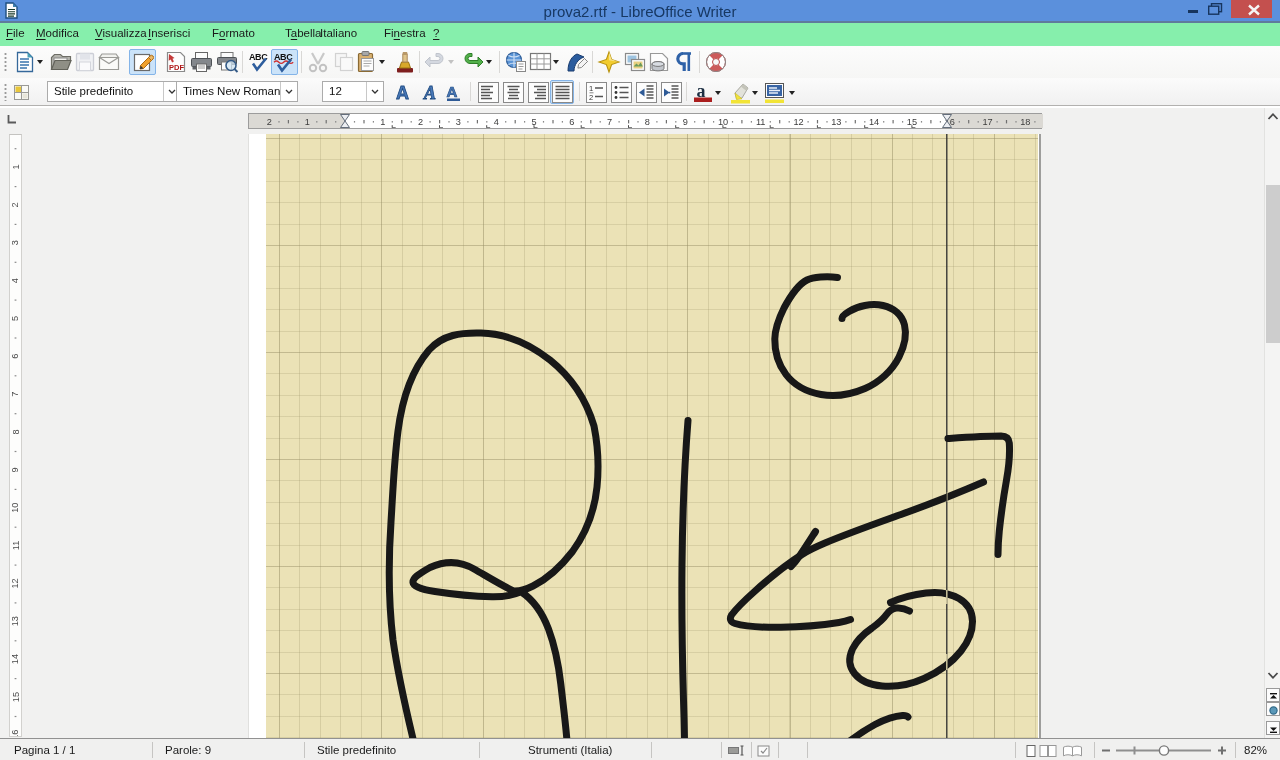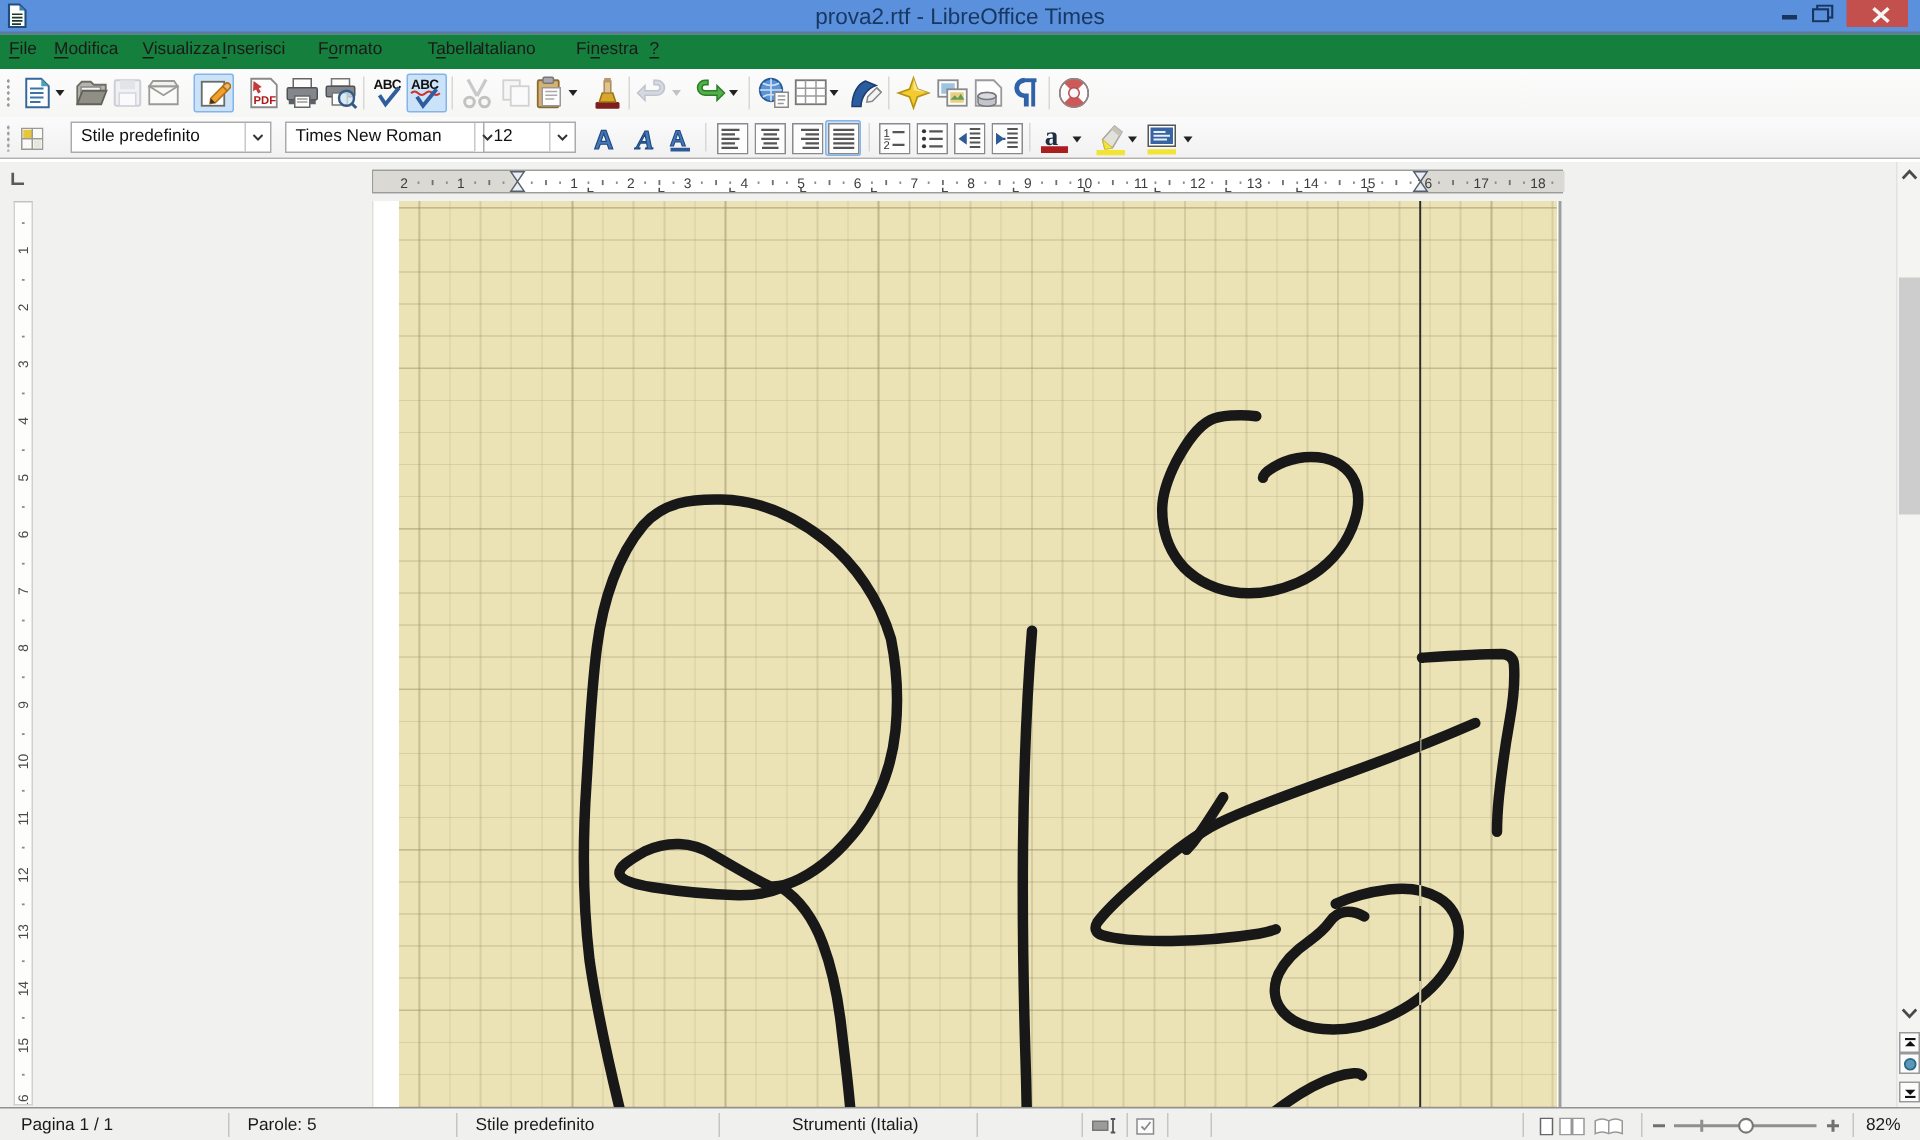--- a/index.html
+++ b/index.html
@@ -1,19 +1,19 @@
 <!DOCTYPE html>
 <html><head><meta charset="utf-8"><style>
 *{margin:0;padding:0;box-sizing:border-box}
 html,body{width:1280px;height:760px;overflow:hidden}
 body{font-family:"Liberation Sans",sans-serif;position:relative;background:#fff}
 .abs{position:absolute}
 #title{left:0;top:0;width:1280px;height:22.5px;background:#5b90dc;border-bottom:2px solid #5f7b9c}
 #title .txt{width:100%;text-align:center;top:2.5px;font-size:15px;color:#173863}
-#menubar{left:0;top:22.5px;width:1280px;height:23px;background:#15803d;font-size:11.5px;color:#1a1a1a}
+#menubar{left:0;top:22.5px;width:1280px;height:23px;background:#86efac;font-size:11.5px;color:#1a1a1a}
 #menubar span{position:absolute;top:4px}
 #menubar u{text-decoration:underline;text-underline-offset:1.5px}
 #tb1{left:0;top:45.5px;width:1280px;height:32px;background:linear-gradient(#fcfcfc,#f6f6f5)}
 #tb2{left:0;top:77.5px;width:1280px;height:28.5px;background:linear-gradient(#fbfbfb,#f1f1f1);border-bottom:1px solid #b2b1af}
 .grip{position:absolute;left:4px;width:3px;background-image:radial-gradient(circle,#9a9a9a 1px,transparent 1.2px);background-size:3px 4px}
 .sep1{position:absolute;top:5px;width:1px;height:22px;background:#d9d8d6}
 .sep2{position:absolute;top:4px;width:1px;height:19px;background:#d9d8d6}
 .hl{position:absolute;border:1px solid #84b4e8;background:#cbe3f9;border-radius:2px}
 .dar{position:absolute;width:0;height:0;border-left:3.5px solid transparent;border-right:3.5px solid transparent;border-top:4px solid #222}
 .dar.gray{border-top-color:#c2c2c2}
@@ -25,21 +25,21 @@
 #status .t{position:absolute;top:5px;white-space:nowrap}
 #status .vs{position:absolute;top:3px;width:1px;height:16px;background:#c6c5c3}
 </style></head><body>
 
 <div class="abs" id="title">
 <svg class="abs" style="left:3px;top:2px" width="17" height="17" viewBox="0 0 17 17">
       <path d="M3 1h7l4 4v11H3z" fill="#fdfdfd" stroke="#1e4e7e" stroke-width="1.4"></path>
       <path d="M10 1l4 4h-4z" fill="#3e7fae"></path>
       <path d="M5 7.5h7M5 9.7h7M5 11.9h7M5 14.1h6" stroke="#1a3a2a" stroke-width="1.1"></path>
     </svg>
-<div class="abs txt">prova2.rtf - LibreOffice Times</div>
+<div class="abs txt">prova2.rtf - LibreOffice Writer</div>
 <div class="abs" style="left:1188px;top:10px;width:10px;height:2.5px;background:#17355e"></div>
 <svg class="abs" style="left:1208px;top:3px" width="15" height="12" viewBox="0 0 15 12">
       <rect x="3.5" y="0.7" width="10" height="8" fill="none" stroke="#17355e" stroke-width="1.4"></rect>
       <rect x="0.7" y="3.2" width="10" height="8" fill="#5b90dc" stroke="#17355e" stroke-width="1.4"></rect>
     </svg>
 <div class="abs" style="left:1231px;top:0;width:40.5px;height:17.5px;background:#c4504e"></div>
 <svg class="abs" style="left:1247px;top:3.5px" width="14" height="12" viewBox="0 0 14 12">
       <path d="M2 1.5l10 9M12 1.5l-10 9" stroke="#f5f5f5" stroke-width="2.4"></path>
     </svg>
 </div>
@@ -206,21 +206,21 @@
       <rect x="8.5" y="8.5" width="5" height="5" fill="#e8e6da"></rect>
       <path d="M7.5 0.5v14M0.5 7.5h14" stroke="#9a9a96"></path>
     </svg>
 <div class="combo" style="left:47px;width:134px">
       <span class="lbl">Stile predefinito</span>
       <svg class="cv" viewBox="0 0 8 5">
         <path d="M1 1l3 3 3-3" fill="none" stroke="#333" stroke-width="1.3"></path>
       </svg>
       <span style="position:absolute;right:0;top:0;width:17px;height:19px;border-left:1px solid #c8c8c8"></span>
     </div>
-<div class="combo" style="left:190px;width:144px">
+<div class="combo" style="left:176px;width:122px">
       <span class="lbl">Times New Roman</span>
       <svg class="cv" viewBox="0 0 8 5">
         <path d="M1 1l3 3 3-3" fill="none" stroke="#333" stroke-width="1.3"></path>
       </svg>
       <span style="position:absolute;right:0;top:0;width:17px;height:19px;border-left:1px solid #c8c8c8;background:#fff"></span>
       <svg class="cv" style="z-index:2" viewBox="0 0 8 5">
         <path d="M1 1l3 3 3-3" fill="none" stroke="#333" stroke-width="1.3"></path>
       </svg>
     </div>
 <div class="combo" style="left:322px;width:62px">
@@ -488,21 +488,21 @@
       <div class="abs" style="left:1.5px;top:613.5px;width:14px;height:13.5px;background:#fcfcfc;border:1px solid #9a9a9a"><svg width="13" height="13" viewBox="0 0 13 13">
           <path d="M3 4.5L6.5 8l3.5-3.5z" fill="#111"></path>
           <rect x="3" y="8.6" width="7" height="1.4" fill="#111"></rect>
         </svg></div>
     </div>
 </div>
 
 <div class="abs" id="status">
 <span class="t" style="left:14px">Pagina 1 / 1</span>
 <div class="vs" style="left:152px"></div>
-<span class="t" style="left:165px">Parole: 5</span>
+<span class="t" style="left:165px">Parole: 9</span>
 <div class="vs" style="left:304px"></div>
 <span class="t" style="left:317px">Stile predefinito</span>
 <div class="vs" style="left:479px"></div>
 <span class="t" style="left:528px">Strumenti (Italia)</span>
 <div class="vs" style="left:651px"></div>
 <div class="vs" style="left:721px"></div>
 <svg class="abs" style="left:728px;top:6px" width="19" height="11" viewBox="0 0 19 11">
       <rect x="0.5" y="2.5" width="10" height="6" fill="#9b9b98" stroke="#777"></rect>
       <path d="M14 1v9M12.5 1h3M12.5 10h3" stroke="#555" stroke-width="1.2"></path>
     </svg>

